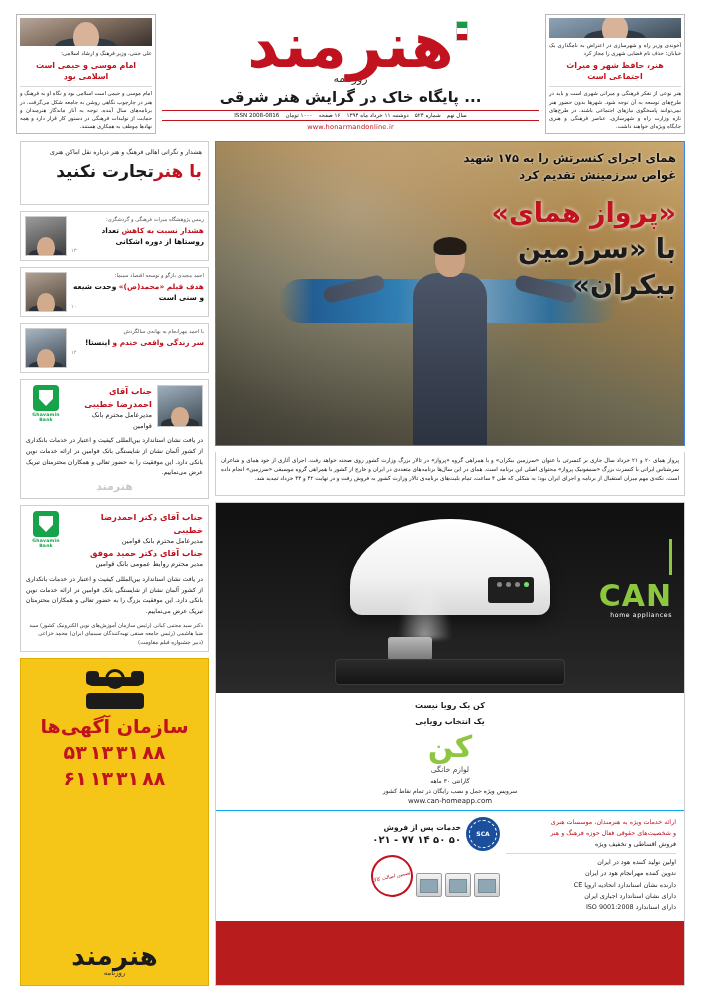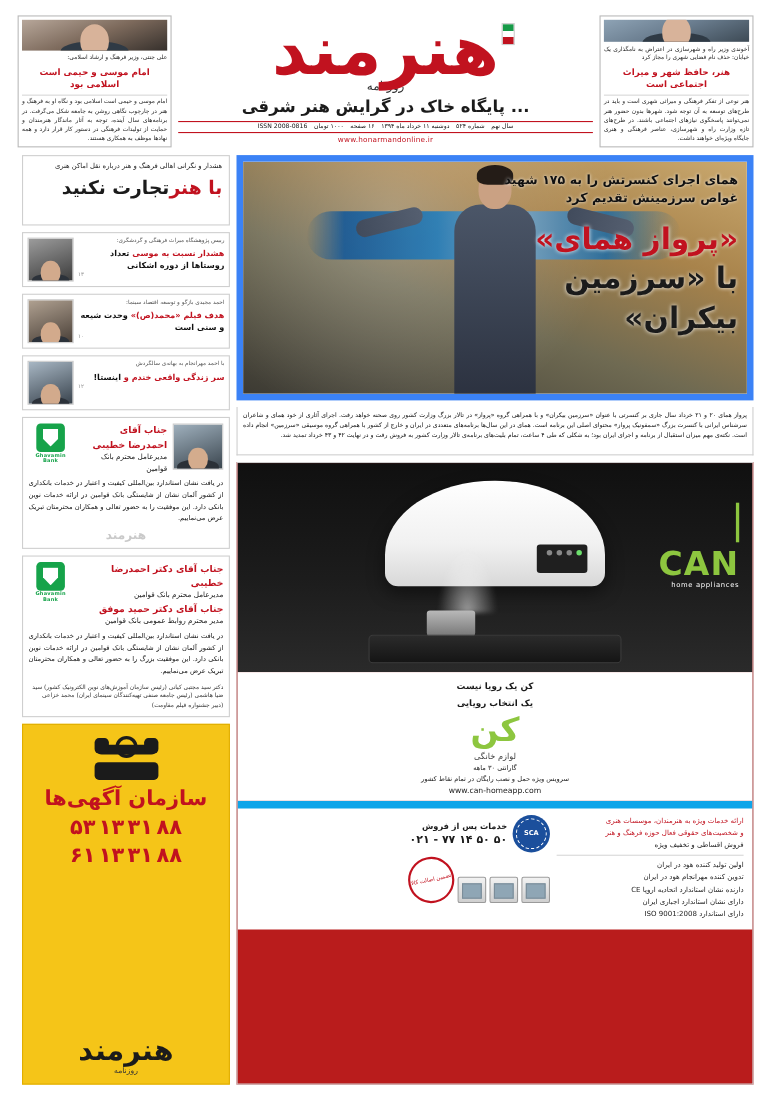--- a/index.html
+++ b/index.html
@@ -103,22 +103,22 @@
   .content {
     display: flex; gap: 6px; margin-top: 7px;
     height: 845px;
   }
   .col-main { width: 470px; display: flex; flex-direction: column; gap: 6px; }
   .col-side { width: 189px; display: flex; flex-direction: column; gap: 6px; }
 
   
   .lead {
     position: relative;
-    height: 223px;
-    border: 6px solid #3b82f6;
+    height: 305px;
+    border: 1px solid #3b82f6;
     overflow: hidden;
     display: flex;
   }
   .lead-photo {
     position: absolute; inset: 0;
     background:
       radial-gradient(circle at 30% 22%, rgba(255,255,255,0.25), transparent 55%),
       linear-gradient(200deg,#caa96f 0%, #a8834b 30%, #6f6a52 60%, #3c3a33 100%);
   }
   .singer {
@@ -246,21 +246,21 @@
     font-weight: bold;
   }
   .can-fa-logo {
     font-size: 30px; font-weight: bold; color: #8dc63f; direction: rtl; line-height: 1;
   }
   .can-fa-sub { font-size: 7.5px; color: #444; direction: rtl; }
   .can-warranty { font-size: 6px; color: #222; direction: rtl; }
   .can-url { font-size: 7px; color: #1b1b1b; direction: ltr; }
   .ad-can-bottom {
     display: flex; gap: 6px; padding: 6px 8px 8px 8px; background: #fff;
-    border-top: 7px solid #0ea5e9;
+    border-top: 1px solid #0ea5e9;
   }
   .ad-col-right { width: 170px; direction: rtl; }
   .ad-red-line { color: #c1121f; font-size: 6.4px; line-height: 1.75; }
   .ad-dark-line { color: #1b1b1b; font-size: 6.4px; line-height: 1.75; }
   .ad-col-left { flex: 1; direction: rtl; }
   .ad-stamp-wrap { display: flex; align-items: center; gap: 5px; }
   .sca-badge {
     width: 34px; height: 34px; border-radius: 50%;
     background: #1b4f9c; color: #fff;
     display: flex; align-items: center; justify-content: center;
@@ -572,21 +572,21 @@
         <div class="side-lead-kicker">هشدار و نگرانی اهالی فرهنگ و هنر درباره نقل اماکن هنری</div>
         <div class="side-lead-big">
           <span>با هنر</span><span class="dark">تجارت نکنید</span>
         </div>
       </div>
 
       <div class="news-row">
         <div class="news-text">
           <div class="news-over">رییس پژوهشگاه میراث فرهنگی و گردشگری:</div>
           <div class="news-title">
-            <span>هشدار نسبت به موسی</span>
+            <span>هشدار نسبت به کاهش</span>
             <span class="dark">تعداد روستاها از دوره اشکانی</span>
           </div>
           <div class="news-num">۱۳</div>
         </div>
         <div class="news-thumb">
           <div class="s"></div>
           <div class="f"></div>
         </div>
       </div>
 

